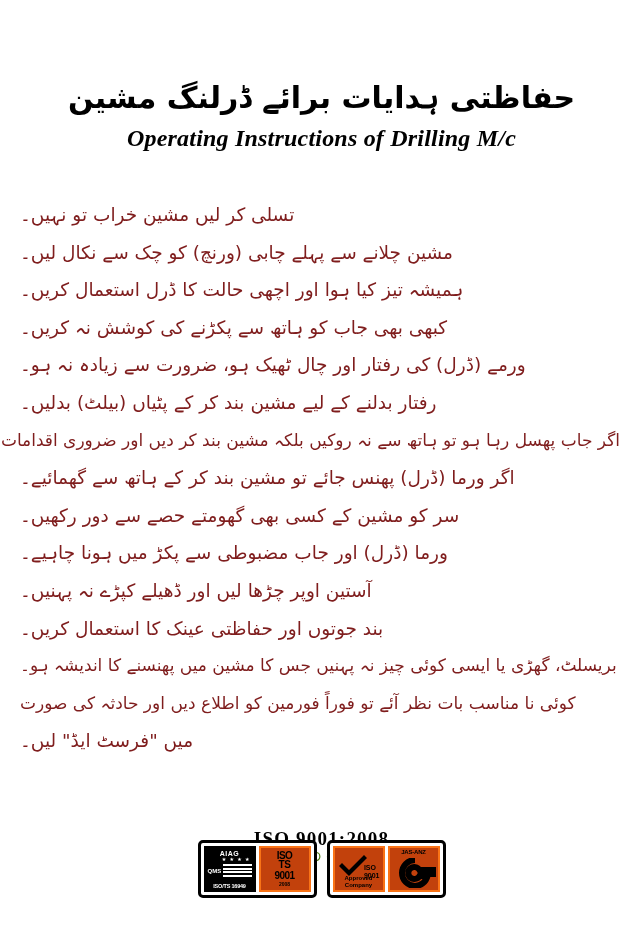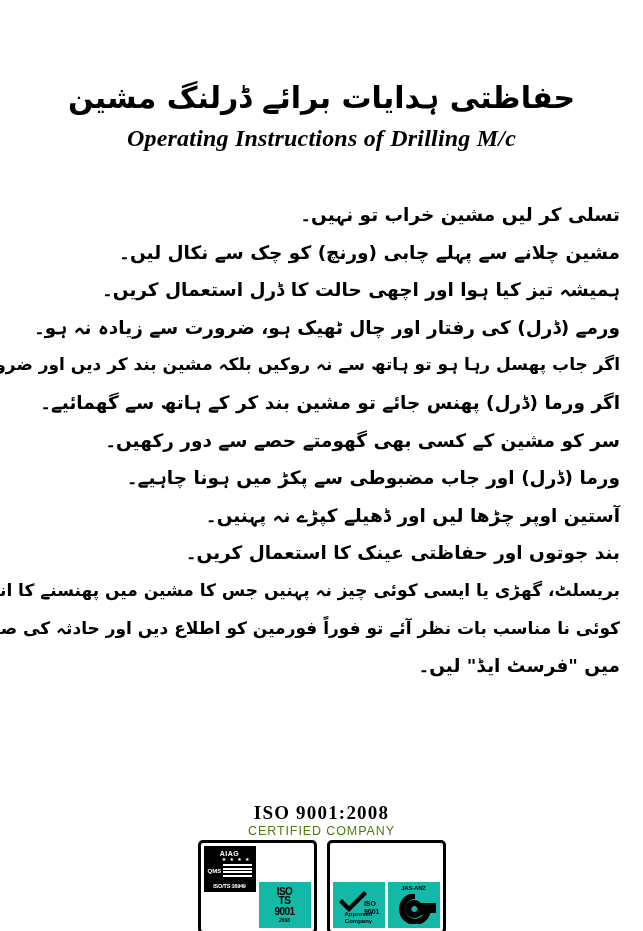--- a/index.html
+++ b/index.html
@@ -59,36 +59,36 @@
     left: 20px;
     width: 600px;
     direction: rtl;
     unicode-bidi: isolate;
     text-align: right;
   }
   .urdu-line {
     font-family: "DejaVu Sans", sans-serif;
     font-size: 18.5px;
     line-height: 37.6px;
-    font-weight: 700;
-    color: #000000;
+    font-weight: 400;
+    color: #7f1d1d;
     white-space: nowrap;
     direction: rtl;
     unicode-bidi: isolate;
-    text-align: right;
+    text-align: left;
     overflow: visible;
   }
   .urdu-line.tight {
     font-size: 17px;
   }
 
   
   .iso-block {
     position: absolute;
-    top: 803px;
+    top: 829px;
     left: 0;
     width: 643px;
     text-align: center;
   }
   .iso-title {
     font-family: "Liberation Serif", "DejaVu Serif", serif;
     font-size: 19px;
     font-weight: bold;
     letter-spacing: 1.2px;
     color: #000;
@@ -130,24 +130,23 @@
     box-sizing: border-box;
     position: relative;
     overflow: hidden;
   }
   .panel-dark {
     background: #000;
     color: #fff;
     border: 1px solid #000;
   }
   .panel-light {
-    background: #14b8a6;
-    color: #000;
-    border: 2px solid #14b8a6;
-    margin-top: 36px;
+    background: #c2410c;
+    color: #000;
+    border: 2px solid #f97316;
   }
 
   
   .aiag-top {
     font-family: "Liberation Sans", "DejaVu Sans", sans-serif;
     font-size: 7px;
     font-weight: bold;
     text-align: center;
     letter-spacing: 0.5px;
     margin-top: 3px;
@@ -290,21 +289,23 @@
 
   <div class="heading">
     <div class="title-urdu">حفاظتی ہدایات برائے ڈرلنگ مشین</div>
     <div class="title-english">Operating Instructions of Drilling M/c</div>
   </div>
 
   <div class="body-block">
     <div class="urdu-line">تسلی کر لیں مشین خراب تو نہیں۔</div>
     <div class="urdu-line">مشین چلانے سے پہلے چابی (ورنچ) کو چک سے نکال لیں۔</div>
     <div class="urdu-line">ہمیشہ تیز کیا ہوا اور اچھی حالت کا ڈرل استعمال کریں۔</div>
+    <div class="urdu-line">کبھی بھی جاب کو ہاتھ سے پکڑنے کی کوشش نہ کریں۔</div>
     <div class="urdu-line">ورمے (ڈرل) کی رفتار اور چال ٹھیک ہو، ضرورت سے زیادہ نہ ہو۔</div>
+    <div class="urdu-line">رفتار بدلنے کے لیے مشین بند کر کے پٹیاں (بیلٹ) بدلیں۔</div>
     <div class="urdu-line tight">اگر جاب پھسل رہا ہو تو ہاتھ سے نہ روکیں بلکہ مشین بند کر دیں اور ضروری اقدامات کریں۔</div>
     <div class="urdu-line">اگر ورما (ڈرل) پھنس جائے تو مشین بند کر کے ہاتھ سے گھمائیے۔</div>
     <div class="urdu-line">سر کو مشین کے کسی بھی گھومتے حصے سے دور رکھیں۔</div>
     <div class="urdu-line">ورما (ڈرل) اور جاب مضبوطی سے پکڑ میں ہونا چاہیے۔</div>
     <div class="urdu-line">آستین اوپر چڑھا لیں اور ڈھیلے کپڑے نہ پہنیں۔</div>
     <div class="urdu-line">بند جوتوں اور حفاظتی عینک کا استعمال کریں۔</div>
     <div class="urdu-line tight">بریسلٹ، گھڑی یا ایسی کوئی چیز نہ پہنیں جس کا مشین میں پھنسنے کا اندیشہ ہو۔</div>
     <div class="urdu-line tight">کوئی نا مناسب بات نظر آئے تو فوراً فورمین کو اطلاع دیں اور حادثہ کی صورت</div>
     <div class="urdu-line">میں "فرسٹ ایڈ" لیں۔</div>
   </div>

